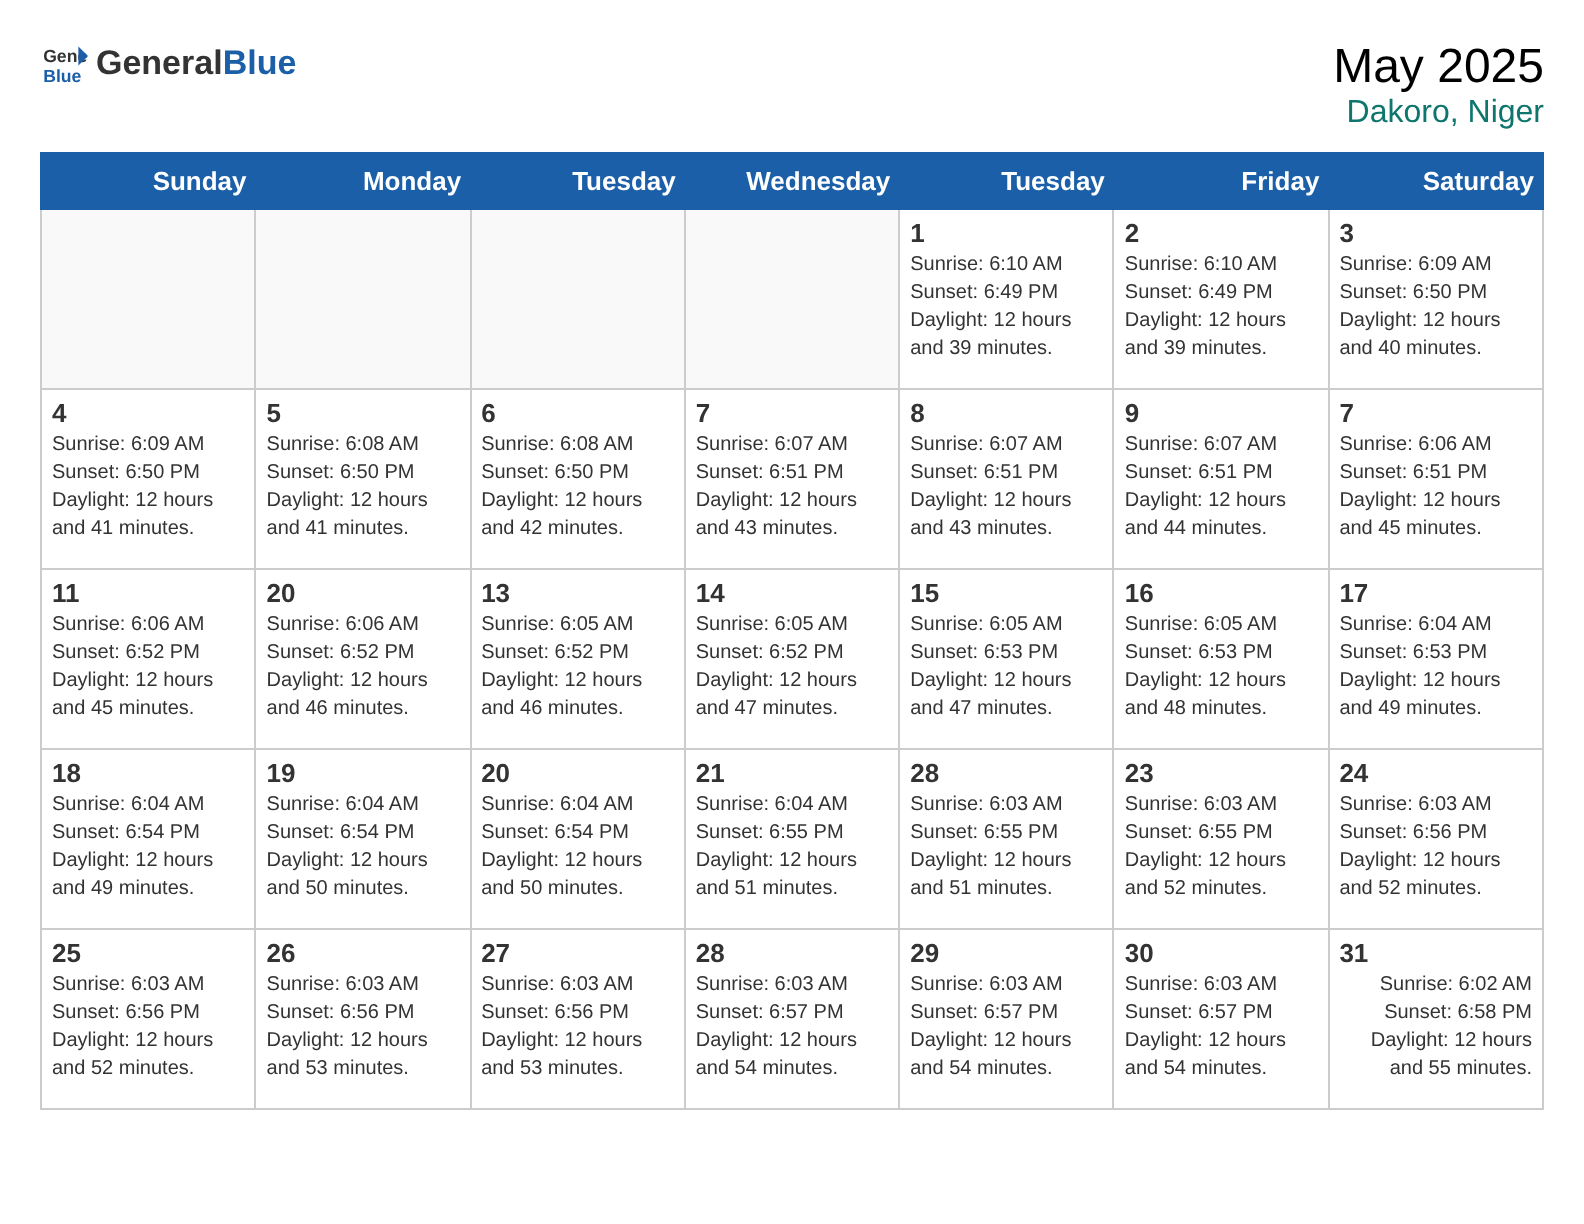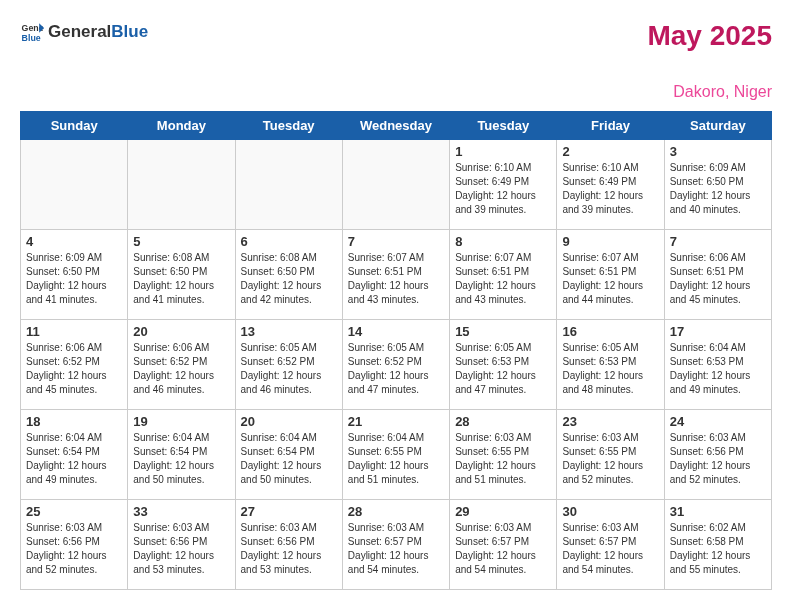--- a/index.html
+++ b/index.html
@@ -22,40 +22,39 @@
       gap: 4px;
     }
     .logo-icon {
       width: 24px;
       height: 24px;
     }
     .title-block {
       text-align: right;
     }
     .title-month {
-      font-size: 28px;
-      font-weight: bold;
-      color: #be185d;
+      font-size: 24px;
+      font-weight: normal;
+      color: #000000;
     }
     .title-location {
       font-size: 16px;
-      color: #ec4899;
-      margin-top: 31px;
+      color: #0f766e;
     }
     .calendar {
       width: 100%;
       border-collapse: collapse;
       border: 1px solid #ccc;
     }
     .calendar th {
       background-color: #1a5fa8;
       color: #fff;
       font-size: 13px;
       padding: 6px 4px;
-      text-align: center;
+      text-align: right;
       border: 1px solid #1a5fa8;
     }
     .calendar td {
       vertical-align: top;
       border: 1px solid #ccc;
       padding: 4px 5px;
       width: 107px;
       min-height: 80px;
       font-size: 10.5px;
       color: #333;
@@ -272,21 +271,21 @@
         </td>
       </tr>
       <tr class="week-row">
         <td>
           <div class="day-number">25</div>
           <div class="day-info" style="white-space: pre-line;">Sunrise: 6:03 AM
 Sunset: 6:56 PM
 Daylight: 12 hours and 52 minutes.</div>
         </td>
         <td>
-          <div class="day-number">33</div>
+          <div class="day-number">26</div>
           <div class="day-info" style="white-space: pre-line;">Sunrise: 6:03 AM
 Sunset: 6:56 PM
 Daylight: 12 hours and 53 minutes.</div>
         </td>
         <td>
           <div class="day-number">27</div>
           <div class="day-info" style="white-space: pre-line;">Sunrise: 6:03 AM
 Sunset: 6:56 PM
 Daylight: 12 hours and 53 minutes.</div>
         </td>
@@ -303,19 +302,19 @@
 Daylight: 12 hours and 54 minutes.</div>
         </td>
         <td>
           <div class="day-number">30</div>
           <div class="day-info" style="white-space: pre-line;">Sunrise: 6:03 AM
 Sunset: 6:57 PM
 Daylight: 12 hours and 54 minutes.</div>
         </td>
         <td>
           <div class="day-number">31</div>
-          <div class="day-info" style="white-space: pre-line;">Sunrise: 6:02 AM
+          <div class="day-info" style="white-space: pre-line; text-align: right;">Sunrise: 6:02 AM
 Sunset: 6:58 PM
 Daylight: 12 hours and 55 minutes.</div>
         </td>
       </tr>
     </tbody>
 </table>
 
 </body></html>

